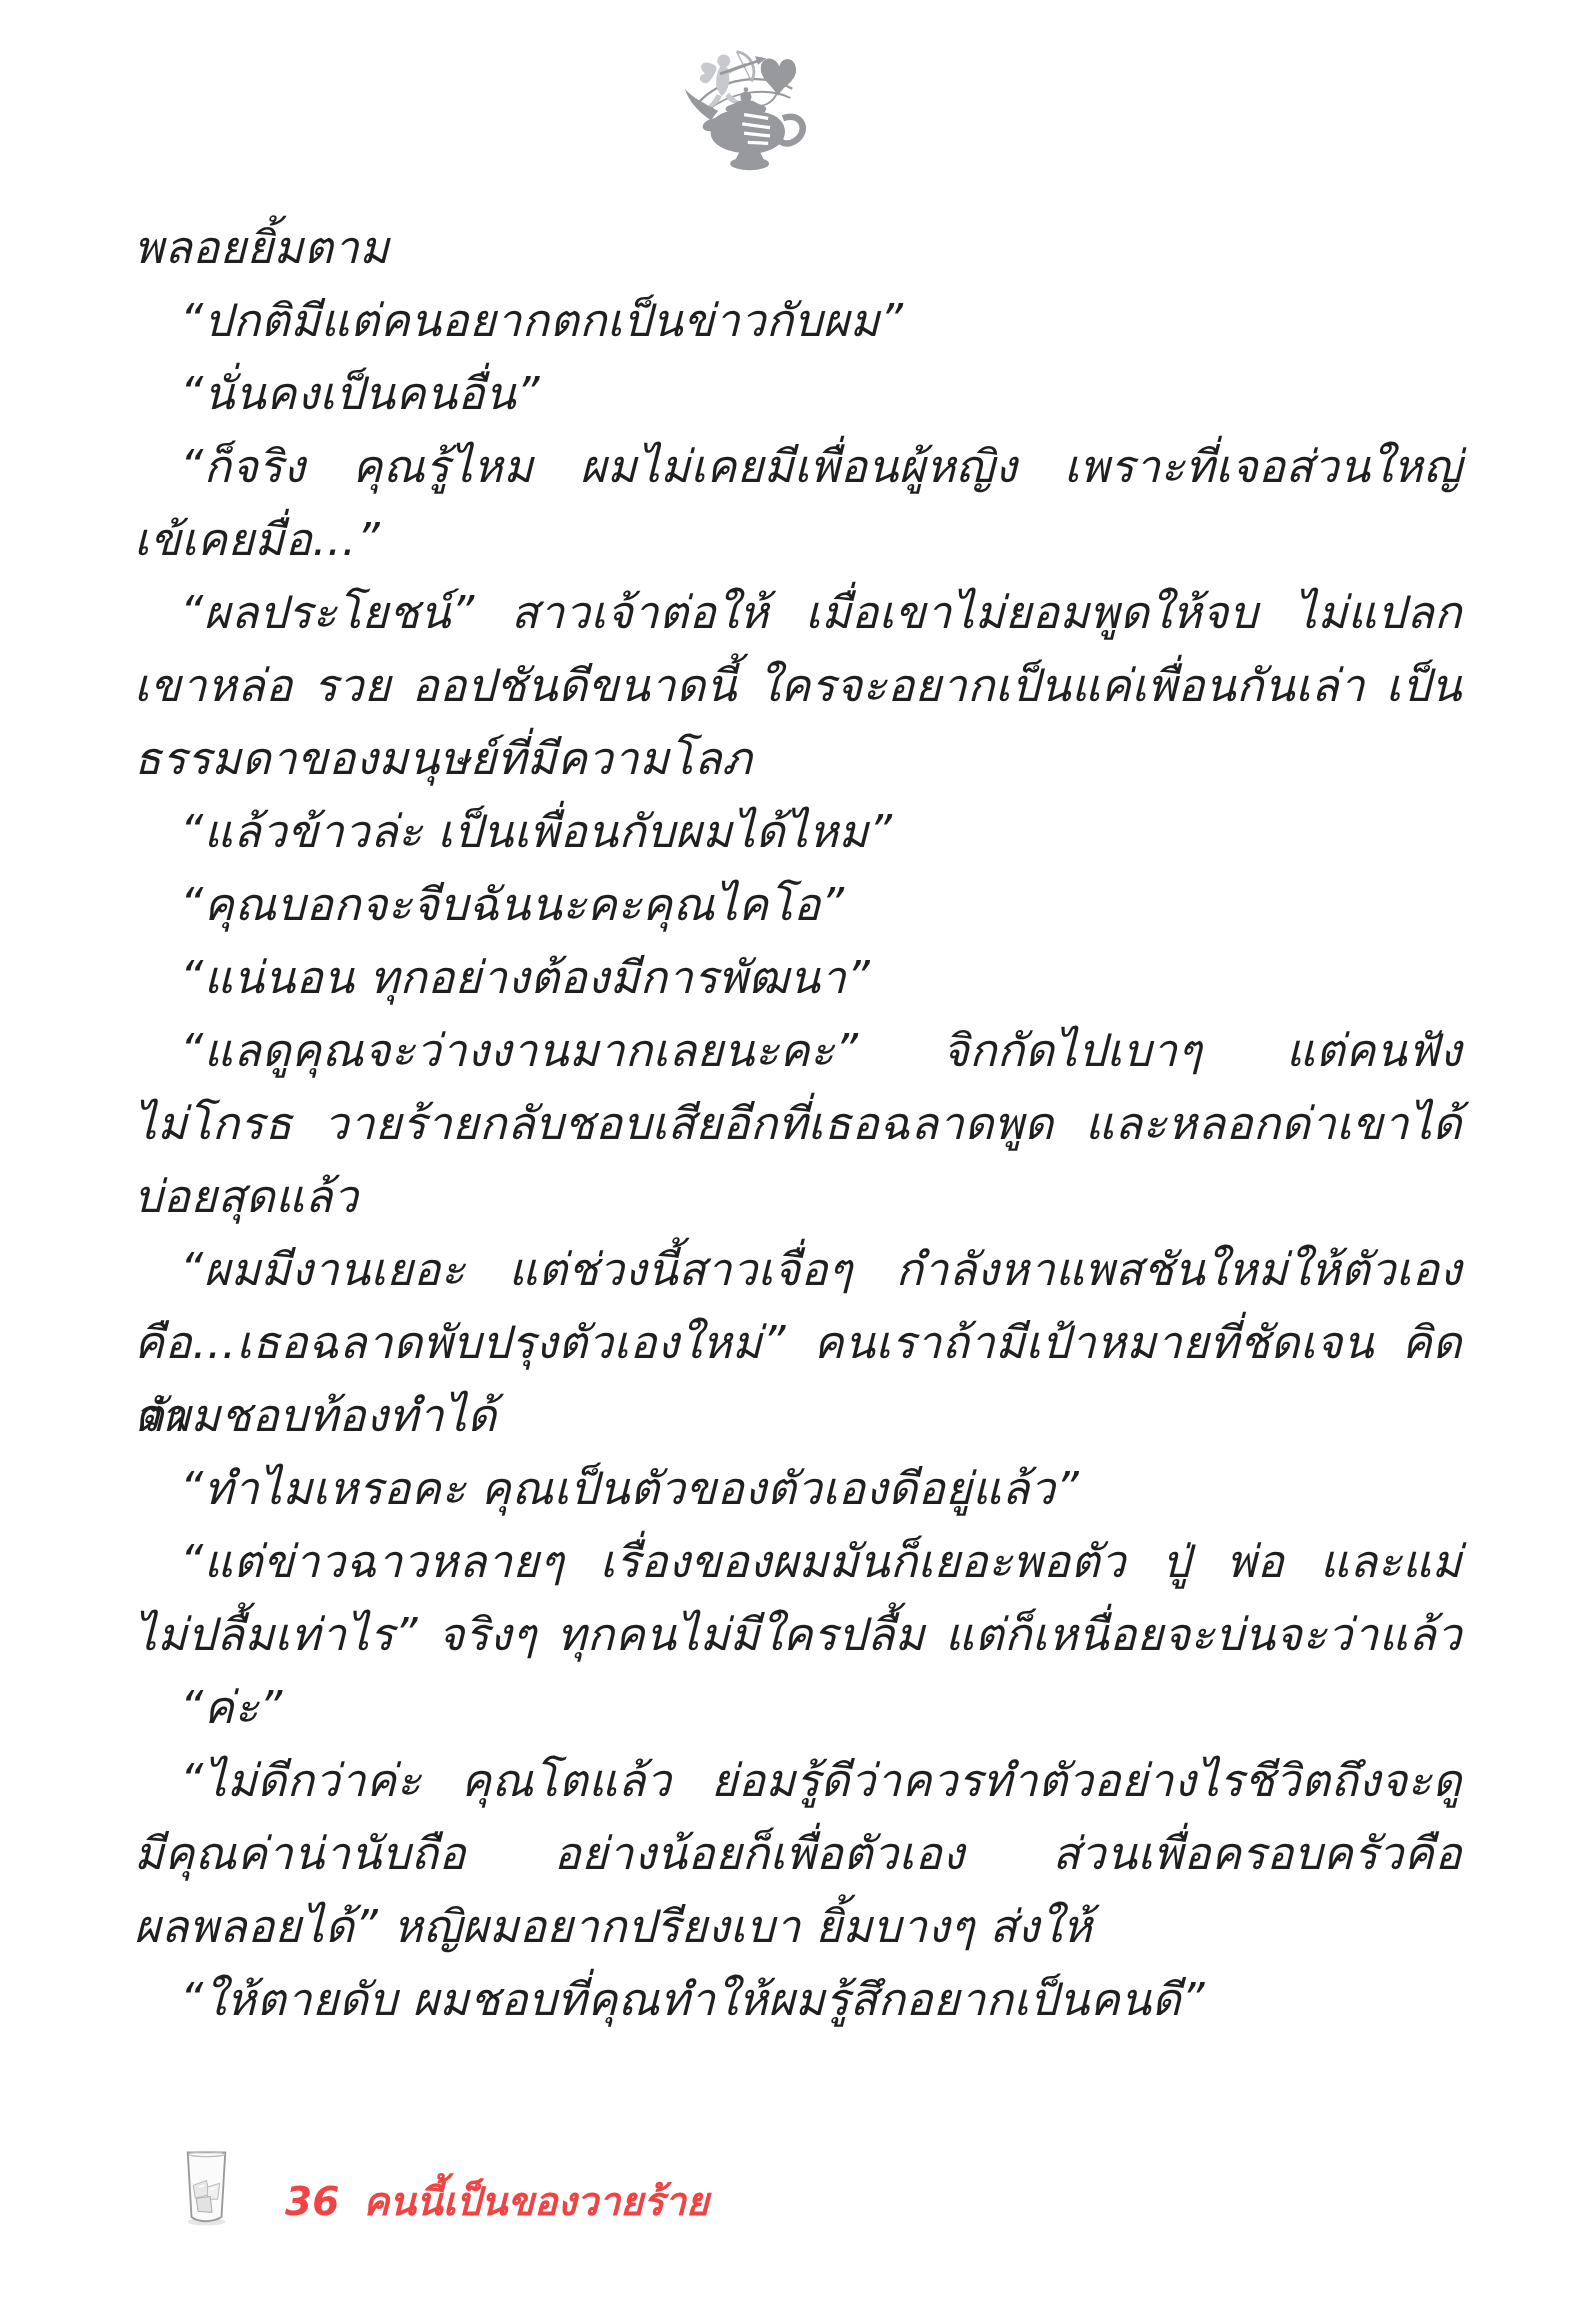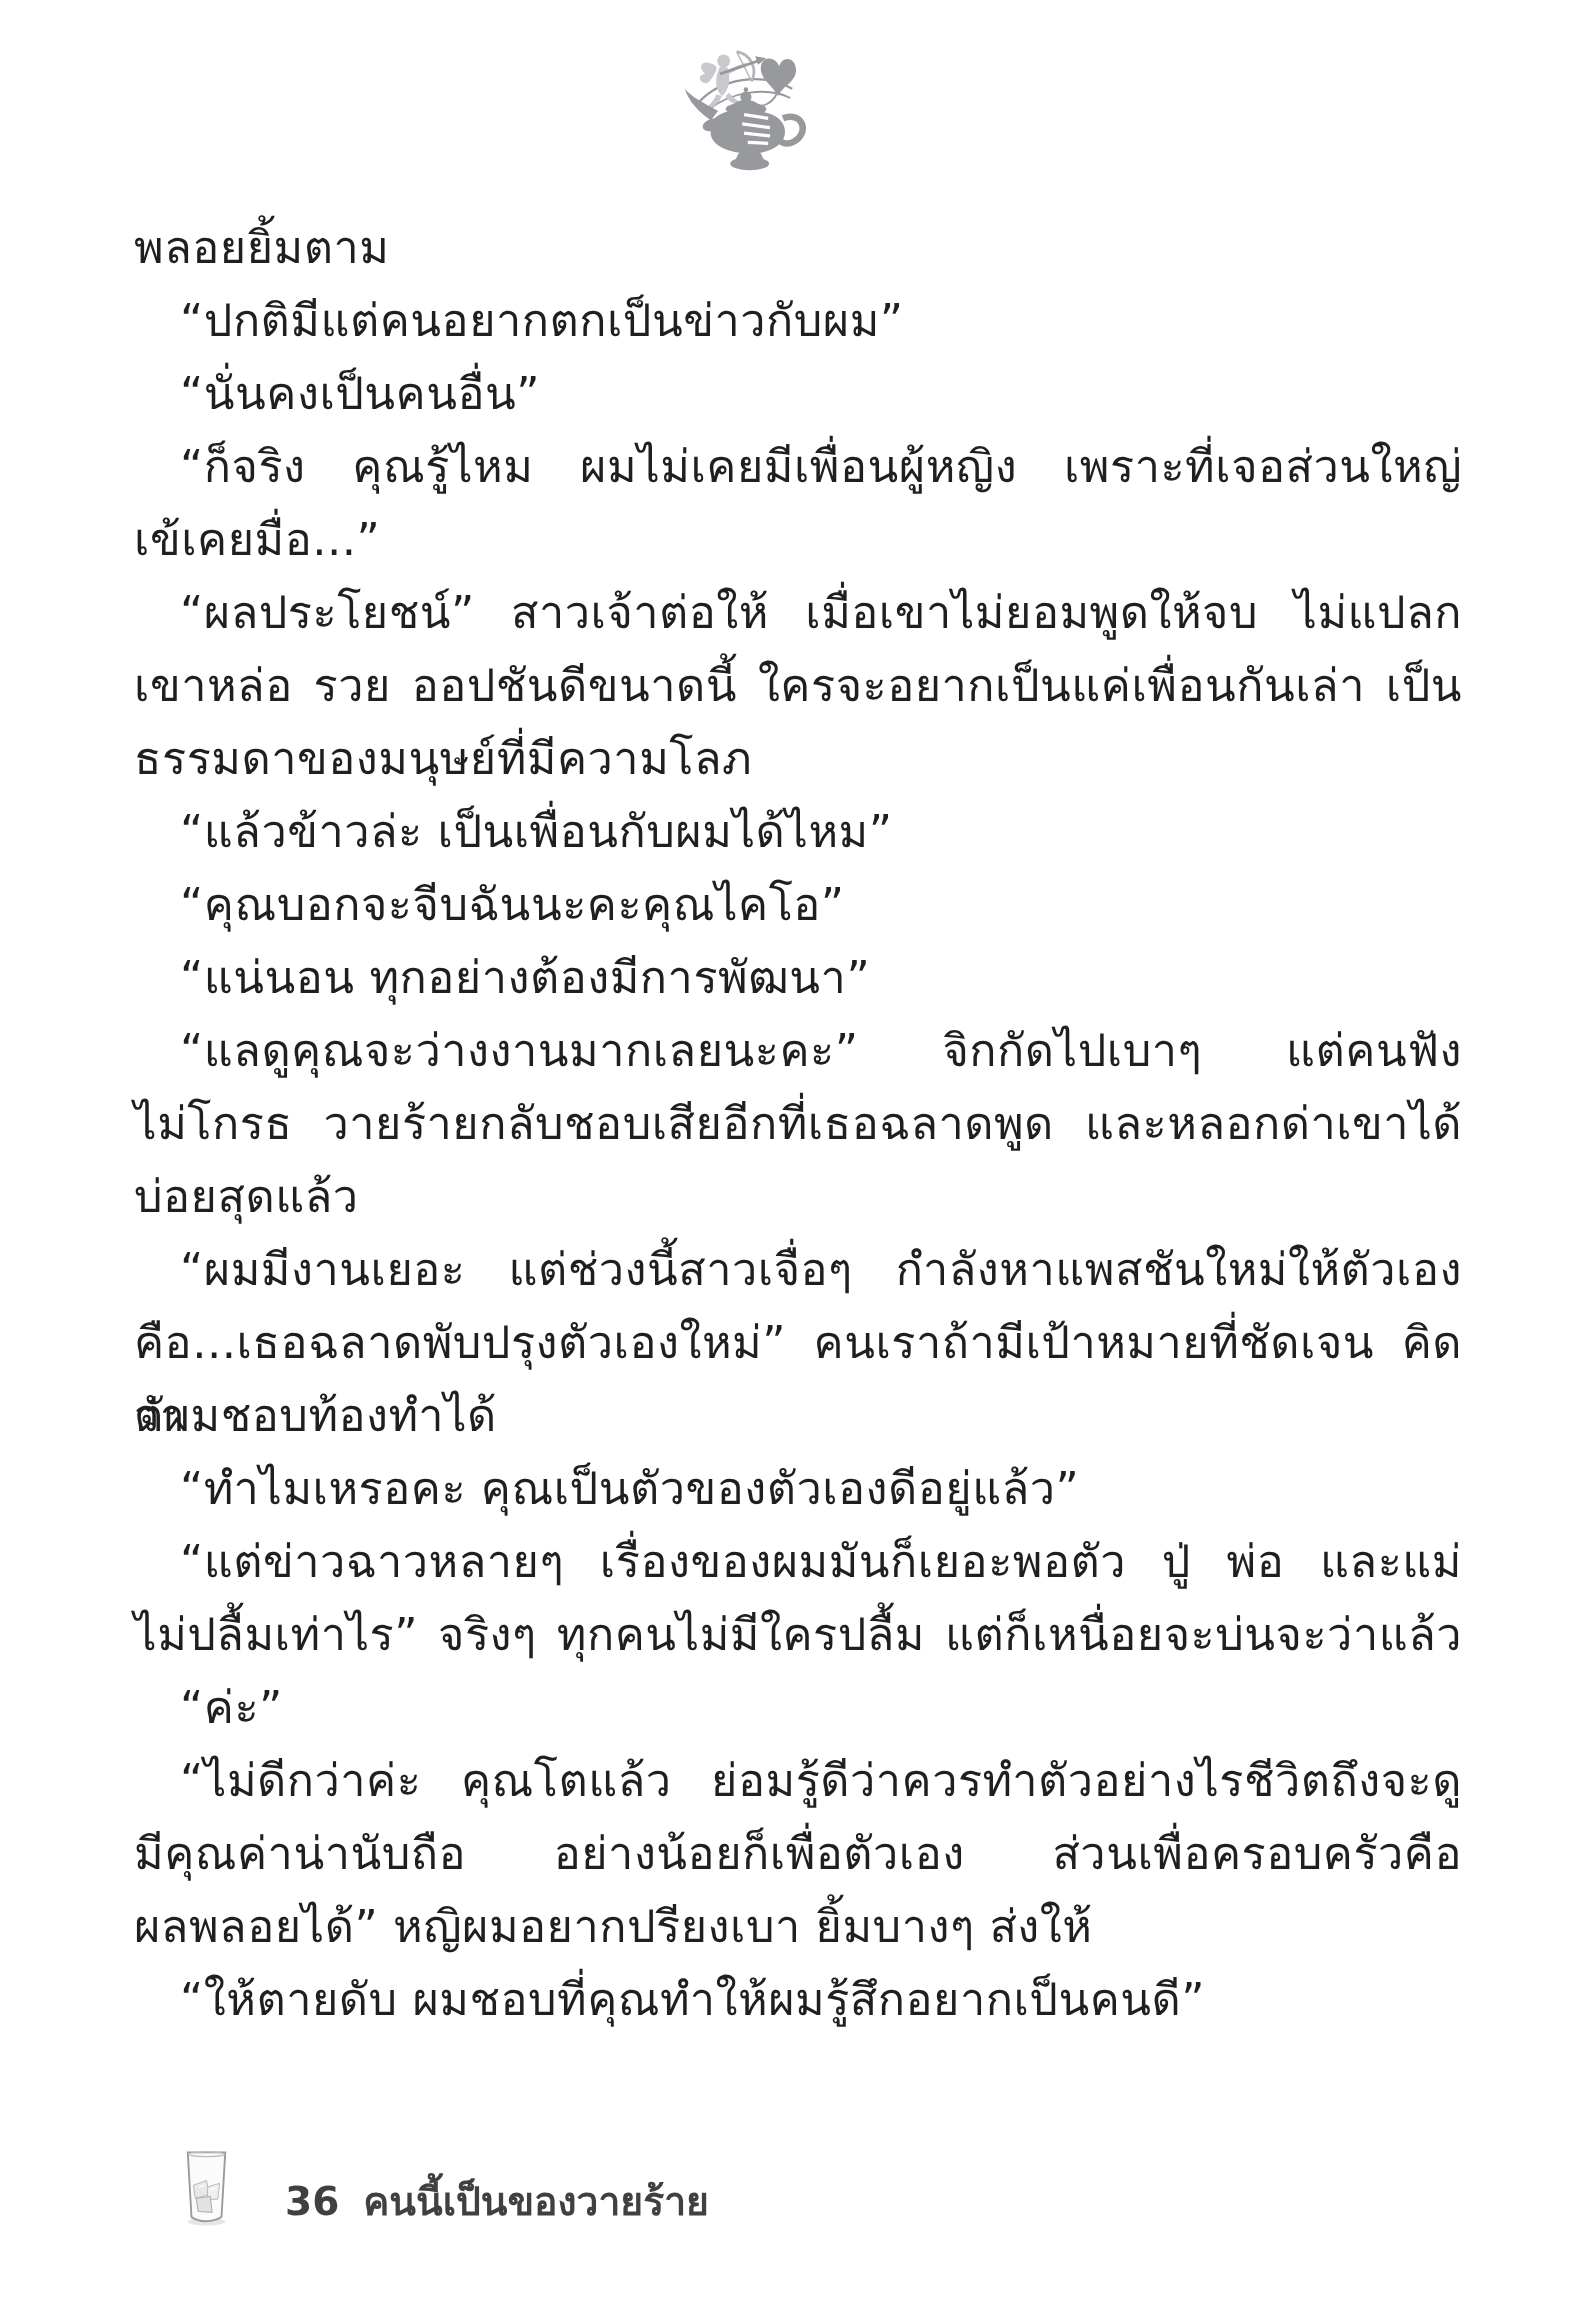--- a/index.html
+++ b/index.html
@@ -4,20 +4,21 @@
 <style>
   html,body { margin:0; padding:0; background:#e8e8e8; }
   .page {
     position:relative;
     width:1589px; height:2300px;
     background:#ffffff;
     font-family:"DejaVu Sans","Liberation Sans",sans-serif;
     color:#1f1f1f;
     overflow:hidden;
     margin:0 auto;
+    font-style:italic;
   }
   .ornament {
     position:absolute; left:683px; top:46px;
     width:137px; height:128px;
   }
   .text-block {
     position:absolute; left:134px; top:211px; width:1328px;
   }
   .line {
     height:73px; line-height:73px;
@@ -25,21 +26,21 @@
     letter-spacing:0.5px;
   }
   .line.indent { padding-left:46px; }
   .line.just { text-align:justify; text-align-last:justify; padding-right:0; }
   .footer {
     position:absolute; left:184px; top:2148px;
     display:flex; align-items:flex-end;
   }
   .glass-icon { width:45px; height:78px; }
   .footer-text {
-    font-size:39px; font-weight:bold; color:#404040;
+    font-size:39px; font-weight:bold; color:#ef4444;
     padding-bottom:5.6px; line-height:1;margin-top:34px;
   }
   .page-number { margin-left:56px; }
   .book-title { margin-left:24px; }
 </style>
 </head>
 <body>
 
 <div class="page">
 

